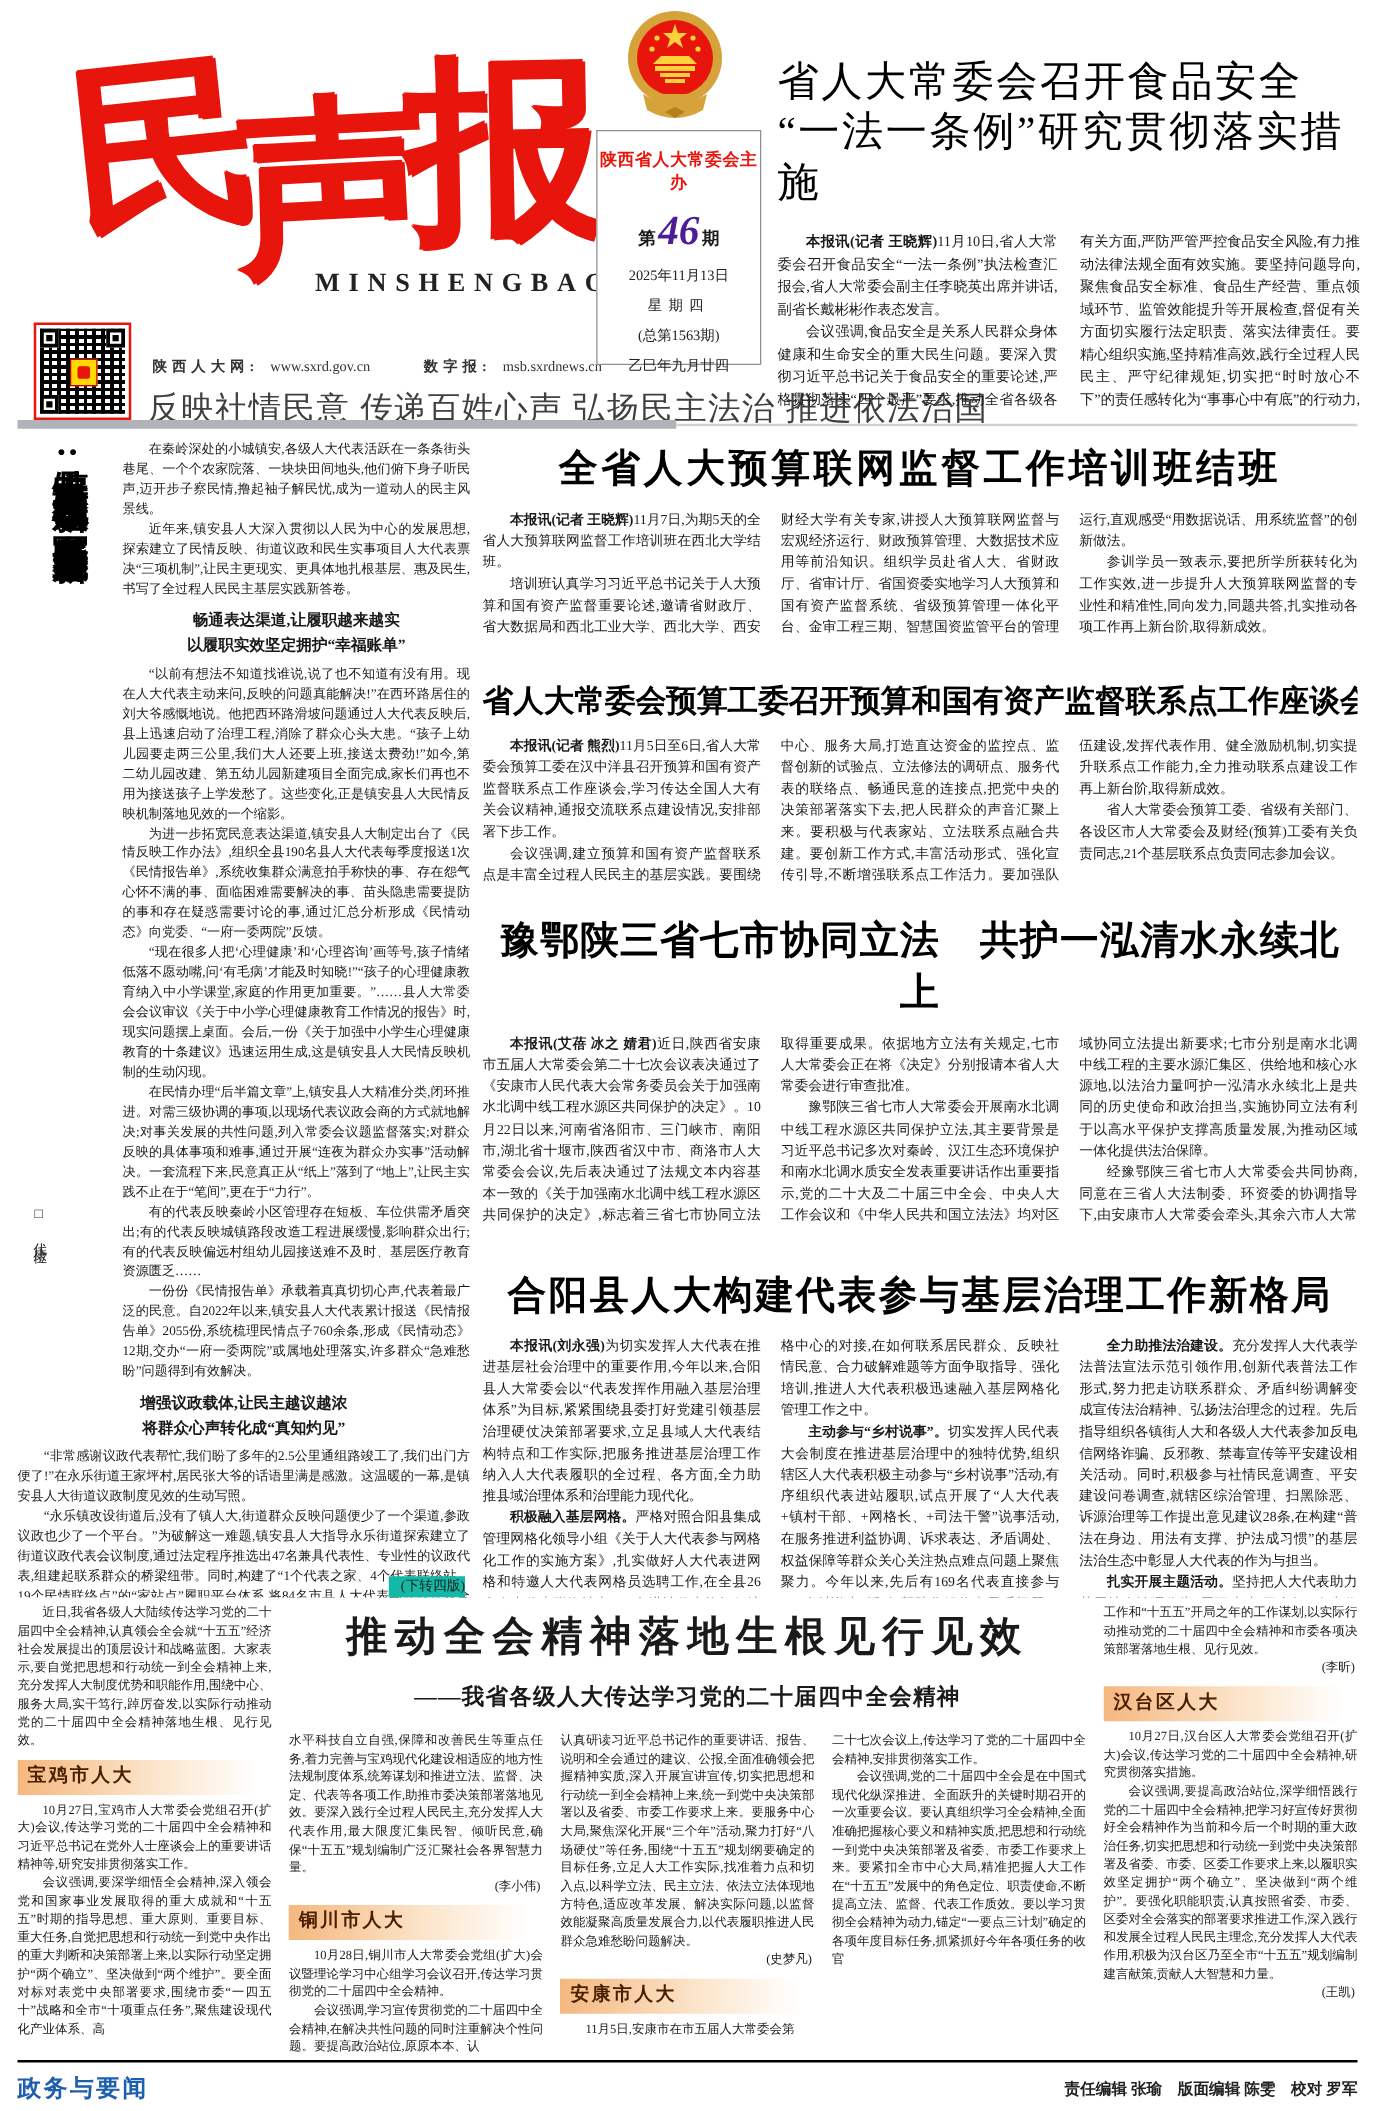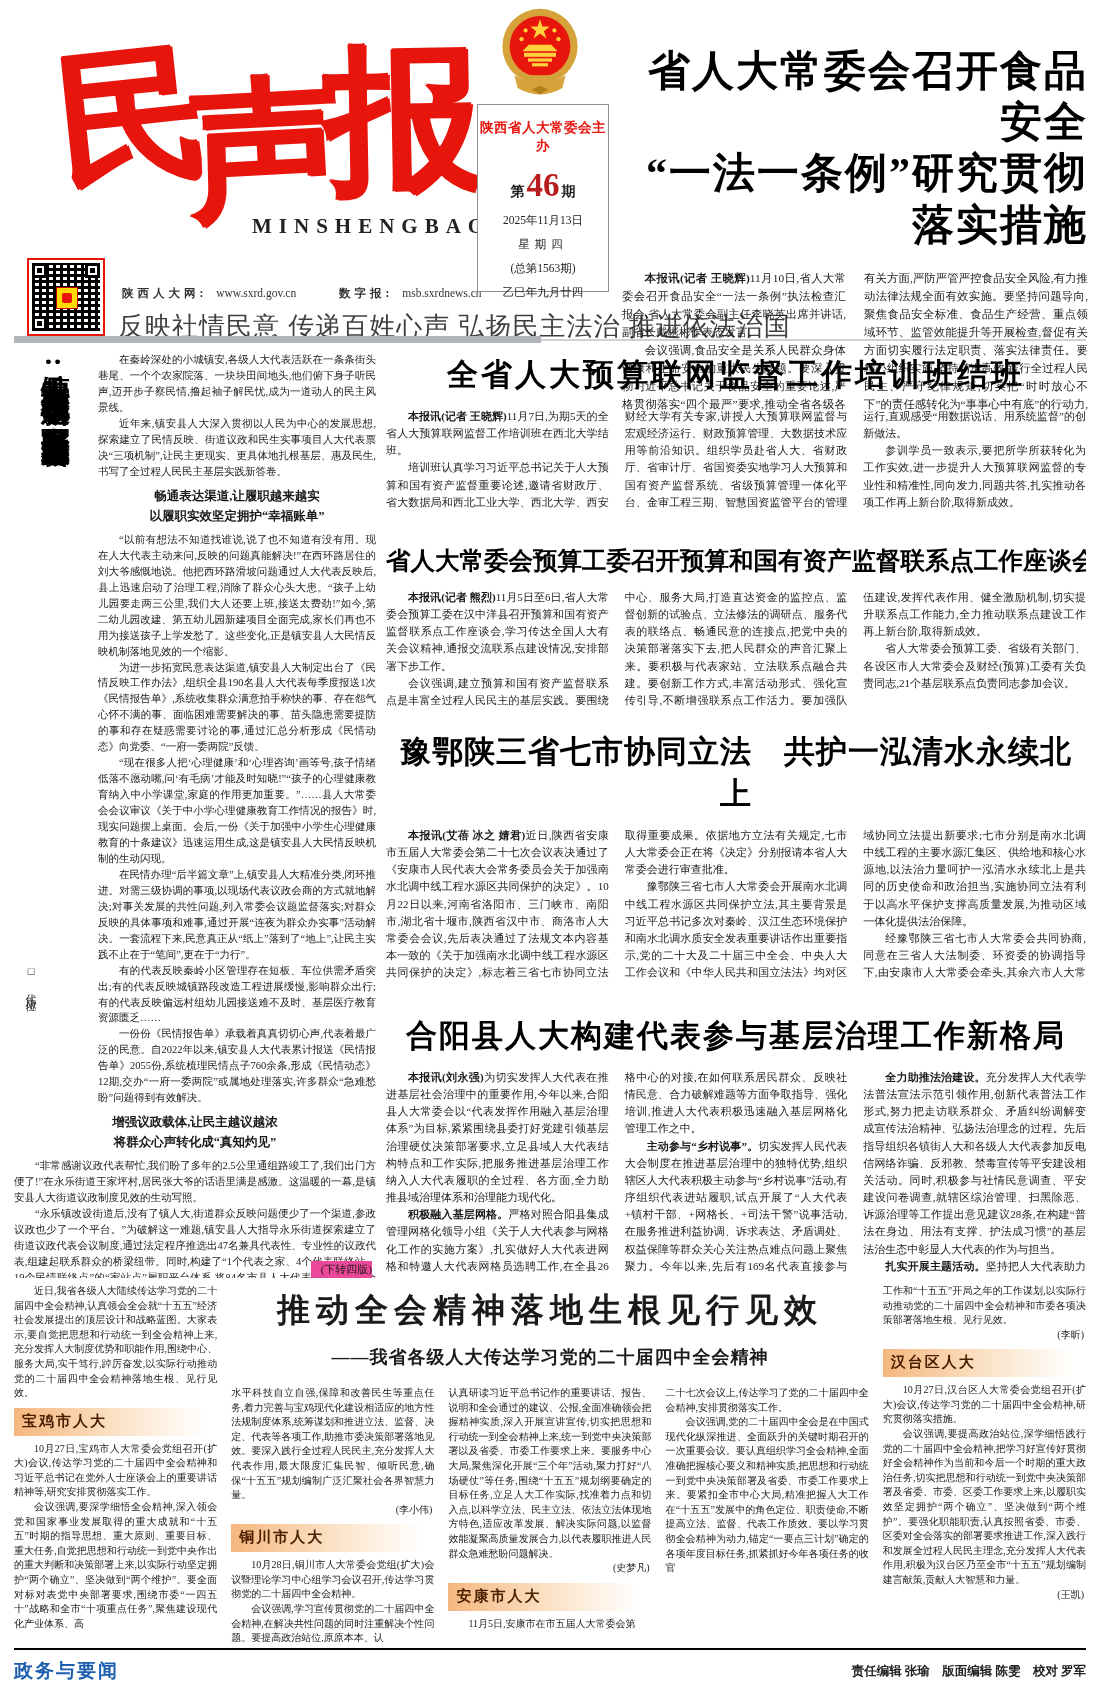--- a/index.html
+++ b/index.html
@@ -26,41 +26,41 @@
   .siteline b{letter-spacing:4px;margin-right:6px;}
   .siteline span.v{margin-right:40px;}
   .slogan{position:absolute;left:118px;top:309px;font-size:26px;font-weight:400;color:#404040;
           font-family:"Liberation Sans","DejaVu Sans",sans-serif;letter-spacing:1px;white-space:nowrap;}
   
   .emblem{position:absolute;left:500px;top:6px;}
   .issuebox{position:absolute;left:477px;top:104px;width:132px;height:188px;border:1.5px solid #8f8f8f;
             background:#fff;text-align:center;box-sizing:border-box;padding-top:14px;}
   .organizer{color:#e8150d;font-weight:bold;font-size:13.5px;letter-spacing:0.5px;}
   .issueno{margin-top:12px;font-size:14px;font-weight:bold;}
-  .issueno .n{font-size:33px;color:#b91c1c;margin:0 2px;}
+  .issueno .n{font-size:33px;color:#4c1d95;font-style:italic;margin:0 2px;}
   .ibline{margin-top:9px;font-size:11.5px;color:#222;}
   .ibwk{letter-spacing:5px;}
   
   .a1{position:absolute;left:622px;top:46px;width:466px;}
-  .a1 h1{margin:0;font-size:42px;line-height:1.22;text-align:right;letter-spacing:2px;font-weight:bold;color:#000;}
+  .a1 h1{margin:0;font-size:33px;line-height:1.22;text-align:left;letter-spacing:2px;font-weight:normal;color:#000;}
   .a1-body{margin-top:18px;column-count:2;column-gap:18px;font-size:11.4px;line-height:1.58;text-align:justify;height:146px;overflow:hidden;}
   
   .para{margin:0;text-indent:2em;}
   .para b{font-family:inherit;}
   
   .bar-thick{position:absolute;left:14px;top:336px;width:527px;height:7px;background:#b0b4b8;}
   .bar-thin{position:absolute;left:541px;top:339px;width:545px;height:2px;background:#cfd2d4;}
   
   .leftcol{position:absolute;left:14px;top:352px;width:362px;height:926px;overflow:hidden;font-size:10.5px;line-height:1.52;text-align:justify;}
   .vtitle{float:left;width:84px;height:748px;position:relative;writing-mode:vertical-rl;
           font-size:29px;font-weight:bold;letter-spacing:1px;padding-right:0;line-height:84px;color:#000;}
   .vauthor{position:absolute;left:10px;bottom:105px;writing-mode:vertical-rl;font-size:11px;line-height:14px;letter-spacing:3px;color:#222;font-weight:normal;}
   .lsub{font-weight:bold;text-align:center;font-size:12.5px;line-height:1.45;text-indent:0;margin:7px 0 2px;}
   .lsub2{font-weight:bold;text-align:center;font-size:12.5px;line-height:1.45;text-indent:0;margin:0 0 7px;}
-  .jump{position:absolute;right:4px;bottom:0;background:#ec4899;padding-left:10px;font-size:11px;}
+  .jump{position:absolute;right:4px;bottom:0;background:#14b8a6;padding-left:10px;font-size:11px;}
   
   .rightcol{position:absolute;left:386px;top:344px;width:700px;height:934px;overflow:hidden;}
   .rart h2{margin:0;text-align:center;font-weight:bold;color:#000;}
   .h-a2{font-size:31px;letter-spacing:3px;margin:10px 0 12px !important;}
   .h-a3{font-size:24.5px;letter-spacing:0;white-space:nowrap;margin:18px 0 12px !important;}
   .h-a4{font-size:31px;letter-spacing:1px;margin:20px 0 12px !important;}
   .h-a5{font-size:31px;letter-spacing:2px;margin:20px 0 12px !important;}
   .rbody{column-count:3;column-gap:16px;font-size:11px;line-height:1.56;text-align:justify;overflow:hidden;}
   .b-a2{height:118px;} .b-a3{height:122px;} .b-a4{height:168px;} .b-a5{height:270px;}
   

